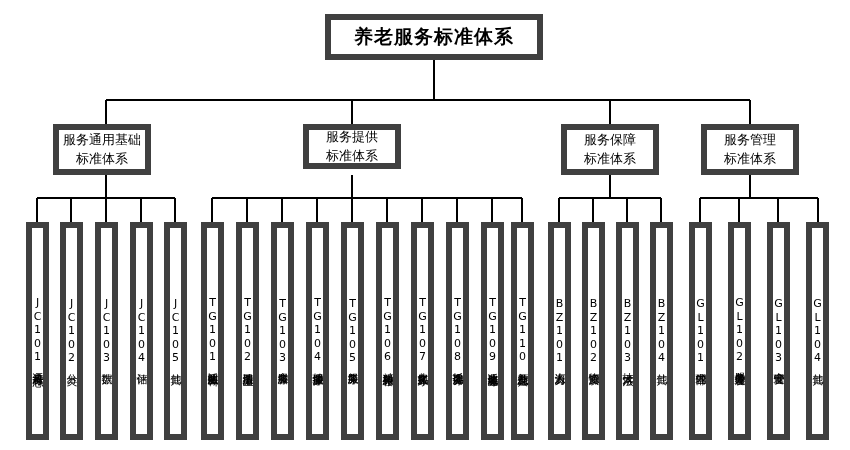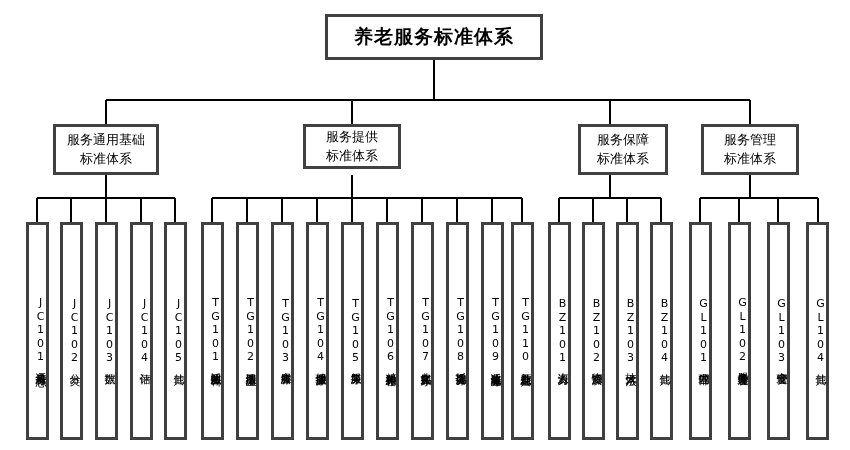--- a/index.html
+++ b/index.html
@@ -23,21 +23,21 @@
     position: absolute;
     left: 0;
     top: 0;
     width: 850px;
     height: 450px;
     pointer-events: none;
   }
   .node {
     position: absolute;
     box-sizing: border-box;
-    border: 3px solid #404040;
+    border: 6px solid #404040;
     background: #fff;
     display: flex;
     align-items: center;
     justify-content: center;
     text-align: center;
   }
   .root {
     font-size: 19px;
     font-weight: bold;
     letter-spacing: 1px;
@@ -118,29 +118,29 @@
       <line x1="739" y1="198" x2="739" y2="222"></line>
       <line x1="778" y1="198" x2="778" y2="222"></line>
       <line x1="818" y1="198" x2="818" y2="222"></line>
     </g>
   </svg>
 
   <div class="node root" style="left:325px; top:14px; width:218px; height:46px;">
     <span class="txt">养老服务标准体系</span>
   </div>
 
-  <div class="node cat" style="left:53px; top:124px; width:106px; height:51px;">
+  <div class="node cat" style="left:53px; top:124px; width:98px; height:51px;">
     <span class="txt">服务通用基础
 标准体系</span>
   </div>
   <div class="node cat" style="left:303px; top:124px; width:98px; height:45px;">
     <span class="txt">服务提供
 标准体系</span>
   </div>
-  <div class="node cat" style="left:578px; top:124px; width:90px; height:51px;">
+  <div class="node cat" style="left:561px; top:124px; width:98px; height:51px;">
     <span class="txt">服务保障
 标准体系</span>
   </div>
   <div class="node cat" style="left:701px; top:124px; width:98px; height:51px;">
     <span class="txt">服务管理
 标准体系</span>
   </div>
 
   <div class="node leaf" style="left:26px; top:222px; width:23px; height:218px;">
     <span class="txt">JC101</span>

